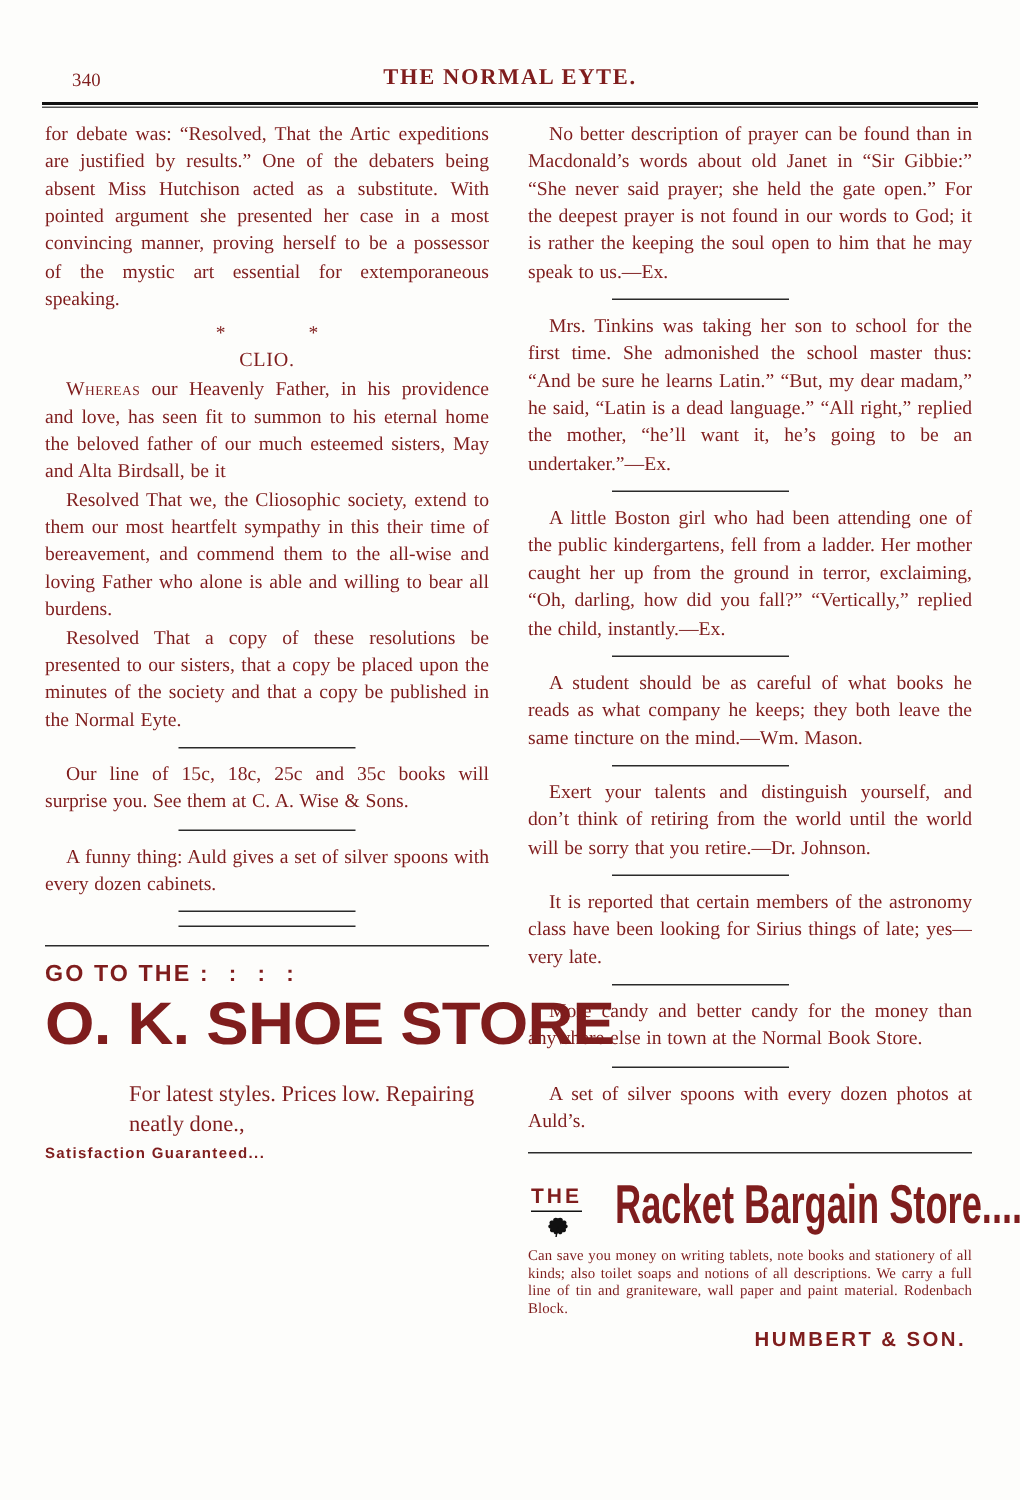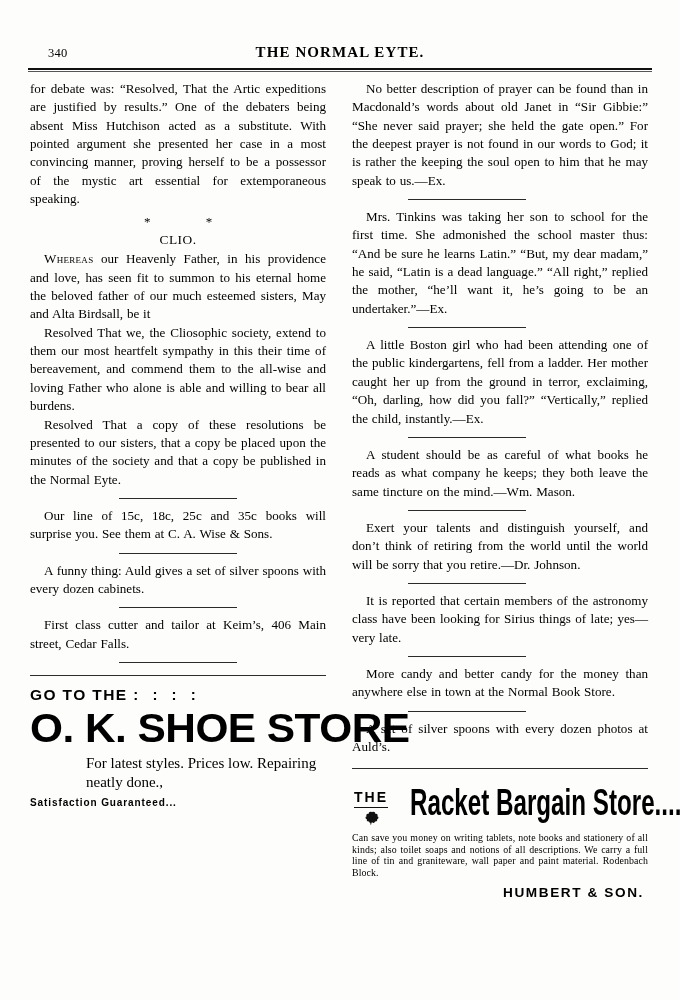--- a/index.html
+++ b/index.html
@@ -7,21 +7,21 @@
     padding: 0;
     background: #ffffff;
   }
   .page {
     position: relative;
     width: 680px;
     height: 1000px;
     background: #fdfdfb;
     overflow: hidden;
     font-family: "Liberation Serif", "DejaVu Serif", serif;
-    color: #000000;
+    color: #7f1d1d;
   }
 
   
   .masthead {
     position: absolute;
     left: 30px;
     top: 44px;
     width: 620px;
     height: 22px;
   }
@@ -166,21 +166,21 @@
     line-height: 43px;
     letter-spacing: -0.5px;
     transform: scaleX(1.06);
     transform-origin: left center;
     margin: 0 0 4px 0;
     white-space: nowrap;
   }
   .shoe-sub {
     font-size: 15px;
     line-height: 19.5px;
-    margin: 4px 0 2px 0;
+    margin: 16px 0 2px 0;
     padding-left: 56px;
   }
   .shoe-guar {
     font-family: "Liberation Sans", sans-serif;
     font-weight: bold;
     font-size: 10px;
     letter-spacing: 0.9px;
     margin: 4px 0 0 0;
   }
 
@@ -268,21 +268,20 @@
     <p class="loose">Resolved That a copy of these resolutions be presented to our sisters, that a copy be placed upon the minutes of the society and that a copy be published in the Normal Eyte.</p>
 
 
     <div class="divider"></div>
     <p class="item loose">Our line of 15c, 18c, 25c and 35c books will surprise you. See them at C. A. Wise &amp; Sons.</p>
 
     <div class="divider"></div>
     <p class="item loose">A funny thing: Auld gives a set of silver spoons with every dozen cabinets.</p>
 
     <div class="divider"></div>
-    <p class="item loose">First class cutter and tailor at Keim’s, 406 Main street, Cedar Falls.</p>
 
     <div class="divider"></div>
 
     <div class="ad-rule"></div>
 
     <div class="ad-shoe">
       <div class="goto"><span>GO TO THE</span> <span class="dots">: : : :</span></div>
       <div class="shoe-name">O. K. SHOE STORE</div>
       <div class="shoe-sub">For latest styles.   Prices low.   Repairing neatly done.,</div>
       <div class="shoe-guar">Satisfaction Guaranteed...</div>

